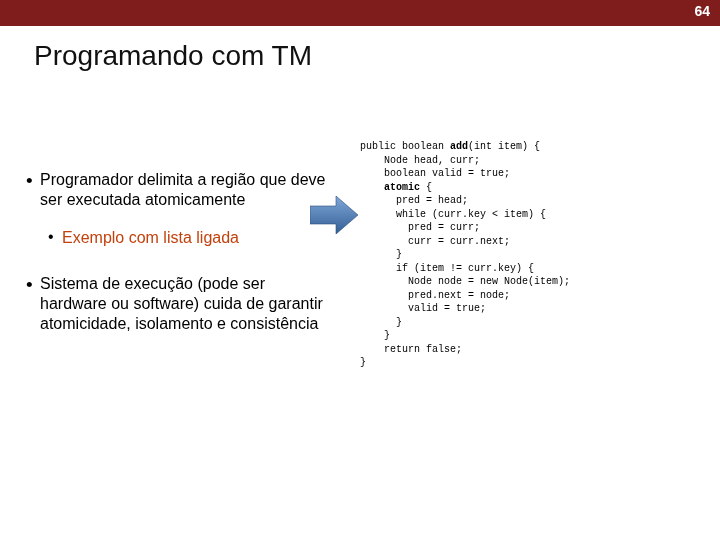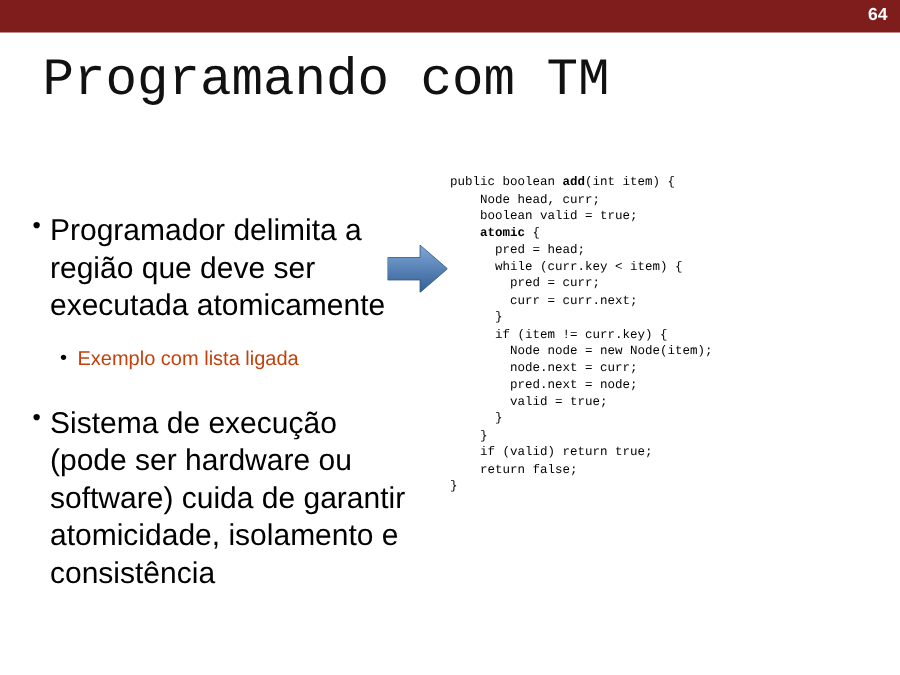--- a/index.html
+++ b/index.html
@@ -1,23 +1,23 @@
 <!DOCTYPE html>
 <html><head>
 <meta charset="utf-8">
 <style>
   * { margin: 0; padding: 0; box-sizing: border-box; }
   html, body { width: 720px; height: 540px; font-family: Arial, Helvetica, sans-serif; background: #fff; overflow: hidden; }
   .topbar { width: 100%; height: 26px; background: #7f1d1d; position: relative; }
   .pagenum { position: absolute; right: 10px; top: 3px; color: #fff; font-size: 14px; font-weight: bold; }
-  .title { font-size: 42px; color: #111; margin: 14px 0 0 34px; font-weight: 400; font-family: Liberation Mono, monospace; }
+  .title { font-size: 28px; color: #111; margin: 14px 0 0 34px; font-weight: 400; }
   .content { position: absolute; top: 140px; left: 0; right: 0; bottom: 0; }
   .left { position: absolute; left: 26px; top: 30px; width: 300px; }
   .right { position: absolute; left: 360px; top: 0px; width: 350px; }
-  .b1-text { font-size: 24px; line-height: 1.25; color: #000; display: inline; }
+  .b1-text { font-size: 16px; line-height: 1.25; color: #000; display: inline; }
   .dot { font-size: 19px; color: #000; display: inline-block; width: 14px; vertical-align: top; }
   .b1-wrap { display: flex; margin-bottom: 18px; }
   .b1-body { flex: 1; }
   .b2-wrap { display: flex; margin-left: 22px; margin-bottom: 26px; }
   .b2-text { font-size: 16px; line-height: 1.25; color: #c2410c; }
   .code { font-family: "Courier New", Courier, monospace; font-size: 10px; line-height: 1.35; white-space: pre; color: #000; }
   .kw { font-weight: bold; }
   .arrow { position: absolute; left: 310px; top: 56px; }
   .arrow svg { display: block; }
 </style>
@@ -71,23 +71,21 @@
     <div class="code">    boolean valid = true;</div>
     <div class="code"></div>
     <div class="code"><span>    </span><span class="kw">atomic</span><span> {</span></div>
     <div class="code">      pred = head;</div>
     <div class="code">      while (curr.key &lt; item) {</div>
     <div class="code">        pred = curr;</div>
     <div class="code">        curr = curr.next;</div>
     <div class="code">      }</div>
     <div class="code">      if (item != curr.key) {</div>
     <div class="code">        Node node = new Node(item);</div>
-    <div class="code">        node.next = curr;</div>
     <div class="code">        pred.next = node;</div>
     <div class="code">        valid = true;</div>
     <div class="code">      }</div>
     <div class="code">    }</div>
-    <div class="code">    if (valid) return true;</div>
     <div class="code">    return false;</div>
     <div class="code">}</div>
   </div>
 
 </div>
 
 </body></html>

